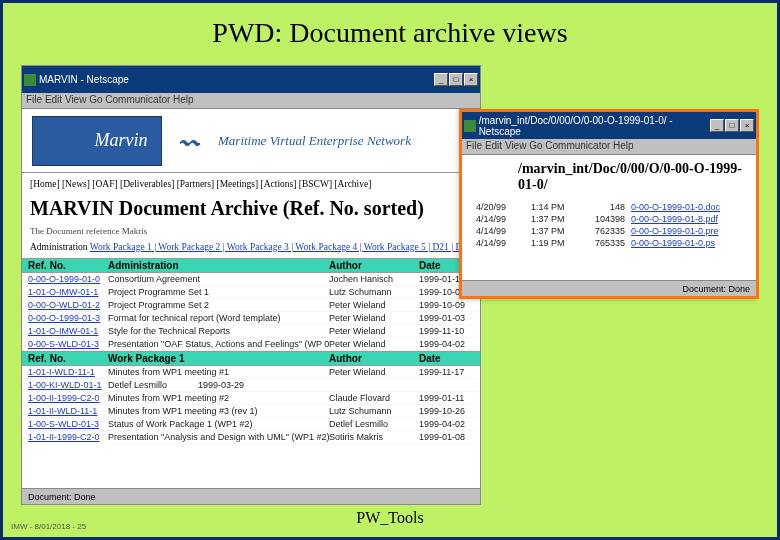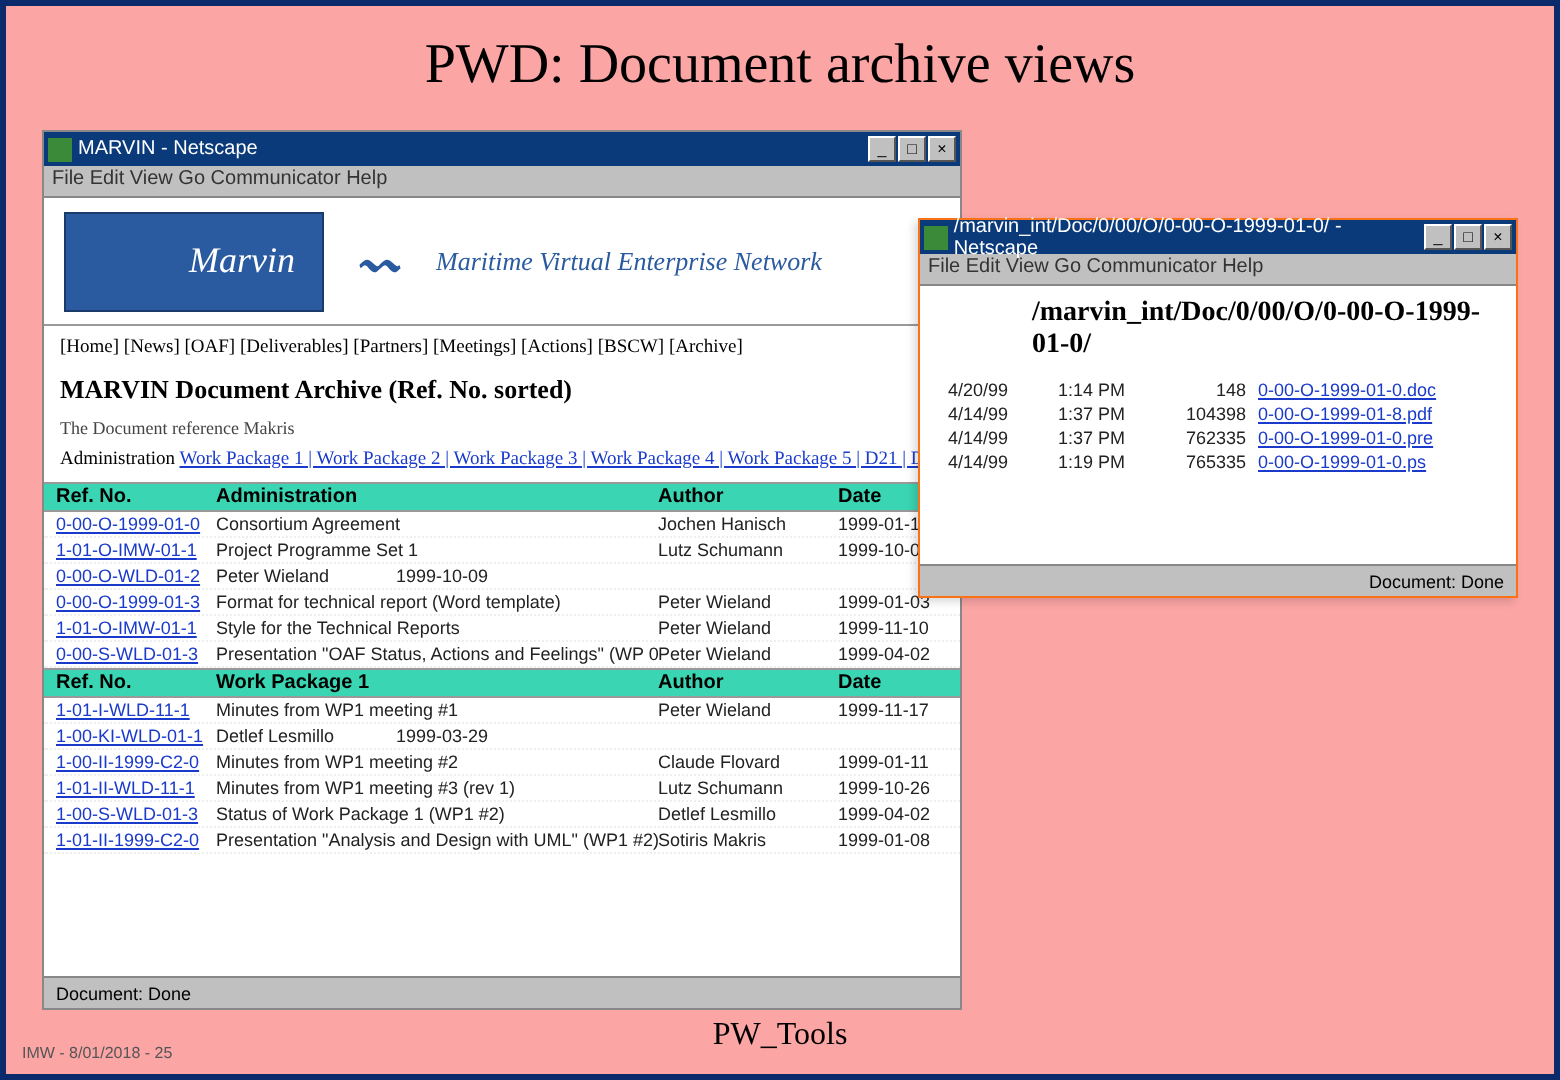--- a/index.html
+++ b/index.html
@@ -1,47 +1,47 @@
 <!DOCTYPE html>
 <html><head>
 <meta charset="utf-8">
 <style>
   * { box-sizing: border-box; margin: 0; padding: 0; }
   body { width: 780px; height: 540px; font-family: "Times New Roman", serif; position: relative; background: #fff; }
-  .slide { width: 780px; height: 540px; border: 3px solid #0a2a6b; position: relative; overflow: hidden; background: #fca5a5; }
+  .slide { width: 780px; height: 540px; border: 3px solid #0a2a6b; position: relative; overflow: hidden; background: #bef264; }
   .slide-title { font-size: 28px; text-align: center; padding: 14px 0 10px 0; font-weight: normal; color: #000; }
   .main-window { position: absolute; left: 18px; top: 62px; width: 460px; height: 440px; border: 1px solid #888; background: #fff; }
-  .titlebar { height: 17px; background: linear-gradient(#0a3a7a,#0a3a7a); display: flex; align-items: center; justify-content: space-between; padding: 0 2px; font-family: Arial, sans-serif; }
+  .titlebar { height: 27px; background: linear-gradient(#0a3a7a,#0a3a7a); display: flex; align-items: center; justify-content: space-between; padding: 0 2px; font-family: Arial, sans-serif; }
   .titlebar .title { color: #fff; font-size: 10px; display: flex; align-items: center; gap: 3px; }
   .titlebar .controls { display: flex; gap: 1px; }
   .winbtn { width: 14px; height: 13px; background: #c0c0c0; border: 1px solid #fff; border-right-color:#555; border-bottom-color:#555; font-size: 8px; line-height: 11px; text-align: center; font-family: Arial; color:#000; }
   .menubar { height: 16px; background: #c0c0c0; font-size: 10px; font-family: Arial; padding: 1px 4px; border-bottom: 1px solid #888; color:#333; }
   .logo-area { height: 64px; background: #fff; display: flex; align-items: center; padding: 4px 10px; gap: 8px; border-bottom: 1px solid #999; }
   .logo-box { width: 130px; height: 50px; background: linear-gradient(#2a5aa0,#2a5aa0); color: #fff; font-style: italic; font-family: "Times New Roman"; display:flex; align-items:center; justify-content:center; font-size:18px; border:1px solid #1a3a6a;padding-left:48px; }
   .logo-text { font-style: italic; color: #2a5aa0; font-size: 13px; font-family: "Times New Roman"; text-align: right; }
   .bird { width: 40px; height: 30px; color:#2a5aa0; font-size:20px; text-align:center;}
   .navlinks { font-size: 9.5px; padding: 6px 8px; font-family: "Times New Roman"; color:#000; }
-  .doc-heading { font-size: 13px; font-weight: bold; padding: 2px 8px 6px 8px; font-family: "Times New Roman"; }
+  .doc-heading { font-size: 20px; font-weight: bold; padding: 2px 8px 6px 8px; font-family: "Times New Roman"; }
   .subtext { font-size: 9px; padding: 0 8px 4px 8px; color:#444; }
   .pkglinks { font-size: 9.5px; padding: 2px 8px 6px 8px; font-family: "Times New Roman"; }
   .pkglinks span { color: #1a3acc; text-decoration: underline; }
   .pkglinks .plain { color:#000; text-decoration:none; }
   .section-head { display: flex; background: #3ad6b3; font-size: 10px; font-weight: bold; padding: 1px 6px; border-top:1px solid #999; border-bottom:1px solid #999; font-family: Arial; }
   .section-head .c1 { width: 80px; }
   .section-head .c2 { flex: 1; }
   .section-head .c3 { width: 90px; }
   .section-head .c4 { width: 55px; }
   .row { display: flex; font-size: 9px; padding: 1px 6px; font-family: Arial; border-bottom:1px dotted #eee; color:#222; }
   .row .c1 { width: 80px; color: #1a3acc; text-decoration: underline; }
   .row .c2 { flex: 1; white-space: nowrap; overflow:hidden; }
   .row .c3 { width: 90px; white-space: nowrap; overflow:hidden; }
   .row .c4 { width: 55px; }
   .statusbar { position:absolute; bottom:0; left:0; right:0; height:16px; background:#c0c0c0; border-top:1px solid #888; font-size:9px; font-family:Arial; padding:1px 6px; display:flex; align-items:center; }
   .statusbar .spacer { flex:1; }
-  .second-window { position: absolute; right: 18px; top: 106px; width: 300px; height: 190px; border: 1px solid #f97316; background: #fff; box-shadow: -2px 2px 4px rgba(0,0,0,0.15); }
+  .second-window { position: absolute; right: 18px; top: 106px; width: 300px; height: 190px; border: 3px solid #f97316; background: #fff; box-shadow: -2px 2px 4px rgba(0,0,0,0.15); }
   .path-title { font-size: 14px; font-weight: bold; padding: 6px 8px 0 8px; font-family: "Times New Roman"; margin-left: 48px; }
   .file-list { padding: 8px 10px 4px 14px; font-size: 9px; font-family: Arial; color:#222; }
   .file-list .frow { display:flex; padding:1px 0; }
   .file-list .fdate { width: 55px; }
   .file-list .ftime { width: 50px; }
   .file-list .fsize { width: 50px; text-align:right; padding-right:6px;}
   .file-list .fname { flex:1; color:#1a3acc; text-decoration:underline; white-space:nowrap; overflow:hidden; }
   .footer-label { position: absolute; bottom: 10px; left: 50%; transform: translateX(-50%); font-size: 16px; font-family: "Times New Roman"; }
   .footer-left { position: absolute; bottom: 6px; left: 8px; font-size: 8px; color: #555; font-family: Arial; }
   .netscape-icon { width:12px; height:12px; background:#3a8a3a; display:inline-block; vertical-align:middle; }
@@ -94,20 +94,21 @@
           <div class="c4">1999-01-11</div>
         </div>
         <div class="row">
           <div class="c1">1-01-O-IMW-01-1</div>
           <div class="c2">Project Programme Set 1</div>
           <div class="c3">Lutz Schumann</div>
           <div class="c4">1999-10-09</div>
         </div>
         <div class="row">
           <div class="c1">0-00-O-WLD-01-2</div>
+          <div class="c2">Project Programme Set 2</div>
           <div class="c3">Peter Wieland</div>
           <div class="c4">1999-10-09</div>
         </div>
         <div class="row">
           <div class="c1">0-00-O-1999-01-3</div>
           <div class="c2">Format for technical report (Word template)</div>
           <div class="c3">Peter Wieland</div>
           <div class="c4">1999-01-03</div>
         </div>
         <div class="row">

